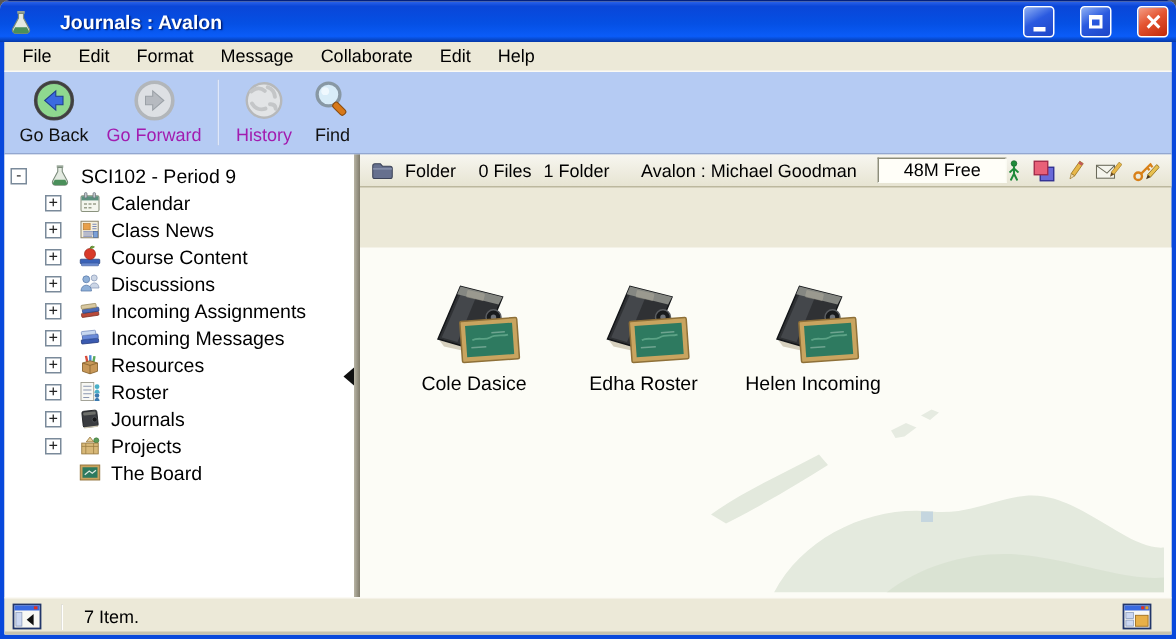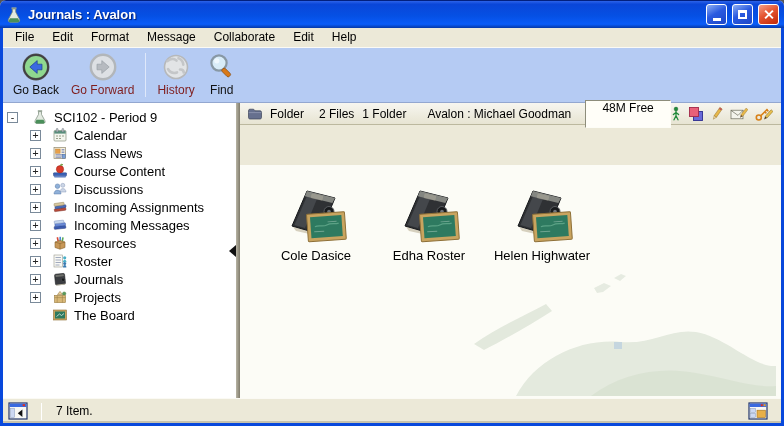--- a/index.html
+++ b/index.html
@@ -4,21 +4,21 @@
 <style>
   html,body{margin:0;padding:0;background:#555;}
   *{box-sizing:border-box;}
   .window{
     width:784px;height:426px;display:flex;flex-direction:column;
     font-family:"Liberation Sans","DejaVu Sans",sans-serif;font-size:11px;color:#000;
     border-radius:6px 6px 0 0;overflow:hidden;background:var(--face,#ece9d8);
   }
   
   .titlebar{
-    height:28px;flex:0 0 28px;display:flex;align-items:center;padding:0 5px;gap:5px;
+    height:28px;flex:0 0 28px;display:flex;align-items:center;padding:0 5px;gap:17px;
     background:linear-gradient(180deg,#2c63ea 0%,#0a46d8 12%,#0550e4 55%,#0a5cf8 86%,#0538a8 100%);
     border-top:1px solid #02207e;
   }
   .app-icon{width:18px;height:18px;flex:0 0 18px;}
   .title-text{color:#fff;font-weight:bold;font-size:13px;text-shadow:1px 1px 1px #001c6e;flex:1;white-space:nowrap;}
   .win-btn{width:21px;height:21px;border:1px solid #fff;border-radius:3px;display:flex;align-items:center;justify-content:center;position:relative;flex:0 0 21px;}
   .win-btn.minb,.win-btn.maxb{background:linear-gradient(150deg,#8fb0f4 0%,#2a5ae0 45%,#1c46c8 100%);}
   .win-btn.closeb{background:linear-gradient(150deg,#f4a088 0%,#e45430 45%,#c02808 100%);}
   .glyph-min{width:8px;height:3px;background:#fff;margin-top:10px;}
   .glyph-max{width:9px;height:9px;border:2px solid #fff;border-top-width:3px;}
@@ -29,21 +29,21 @@
   
   .frame{flex:1;display:flex;flex-direction:column;border-left:3px solid var(--border-blue,#0848dc);border-right:3px solid var(--border-blue,#0848dc);border-bottom:3px solid var(--border-blue,#0848dc);min-height:0;background:var(--face,#ece9d8);}
   
   .menubar{height:20px;flex:0 0 20px;background:var(--face,#ece9d8);display:flex;align-items:center;padding-left:3px;border-bottom:1px solid #fbfaf4;}
   .menu-item{padding:2px 9px 3px;font-size:12px;cursor:default;}
   
   .toolbar{height:55px;flex:0 0 55px;background:var(--toolbar-bg,#b5cbf3);display:flex;align-items:flex-start;padding:3px 4px 11px;border-bottom:1px solid #93a7d0;}
   .tool-btn{display:flex;flex-direction:column;align-items:center;padding:1px 6px;font-size:12px;color:#111;}
   .tool-btn .tb-icon{width:30px;height:30px;display:block;}
   .tool-btn .tb-label{margin-top:1px;white-space:nowrap;}
-  .tool-btn.disabled .tb-label{color:#7f1d1d;}
+  .tool-btn.disabled .tb-label{color:#a21caf;}
   .tb-sep{width:1px;height:44px;background:#8ea2cc;border-right:1px solid #dfe8fa;margin:2px 5px 0;}
   
   .main{flex:1;display:flex;min-height:0;}
   .tree-panel{width:233px;flex:0 0 233px;background:#fff;padding-top:5px;overflow:hidden;}
   .tree-row{display:flex;align-items:center;height:18px;font-size:13px;white-space:nowrap;cursor:default;}
   .tree-row.root{padding-left:4px;}
   .tree-row.child{padding-left:27px;}
   .expander{width:11px;height:11px;flex:0 0 11px;border:1px solid #7a8a9a;background:#fff;color:#222;font-size:10px;line-height:9px;text-align:center;font-family:"DejaVu Sans Mono",monospace;}
   .expander.none{border:none;background:transparent;}
   .tree-row.root .expander{margin-right:14px;}
@@ -53,21 +53,21 @@
   .tree-label.italic{}
   .splitter{width:4px;flex:0 0 4px;background:linear-gradient(90deg,#b8b4a4,#807c6c);position:relative;cursor:col-resize;}
   .splitter-arrow{position:absolute;left:-7px;top:142px;width:0;height:0;border-top:6px solid transparent;border-bottom:6px solid transparent;border-right:7px solid #101010;}
   
   .right-col{flex:1;display:flex;flex-direction:column;min-width:0;gap:40px;}
   .content-header{height:22px;flex:0 0 22px;background:linear-gradient(180deg,#f7f6f0,#e7e4d2);border-bottom:1px solid #bcb89e;display:flex;align-items:center;padding:0 8px 0 7px;font-size:12px;white-space:nowrap;}
   .folder-glyph{width:16px;height:15px;margin-right:7px;flex:0 0 16px;}
   .hdr-counts-files{margin-left:15px;}
   .hdr-counts-folders{margin-left:8px;}
   .hdr-identity{margin-left:21px;}
-  .free-box{margin-left:14px;width:97px;height:28px;line-height:14px;text-align:center;background:#fffef8;border:1px solid;border-color:#8d8d7b #fdfdf6 #fdfdf6 #8d8d7b;font-size:12px;}
+  .free-box{margin-left:14px;width:97px;height:17px;line-height:14px;text-align:center;background:#fffef8;border:1px solid;border-color:#8d8d7b #fdfdf6 #fdfdf6 #8d8d7b;font-size:12px;}
   .header-icons{margin-left:auto;display:flex;align-items:center;gap:7px;}
   .header-icons .h-icon{height:16px;display:inline-flex;}
   .header-icons svg{height:16px;}
   
   .content{flex:1;position:relative;background:var(--content-bg,#fcfcf6);overflow:hidden;text-align:right;}
   .watermark{position:absolute;right:5px;bottom:0;opacity:.85;pointer-events:none;}
   .journal-row{display:flex;padding:21px 0 0 24px;position:relative;}
   .journal-item{width:104px;margin-right:9px;display:flex;flex-direction:column;align-items:center;}
   .journal-item .big-icon{width:64px;height:58px;}
   .journal-item .j-label{margin-top:4px;font-size:13px;white-space:nowrap;}
@@ -307,21 +307,21 @@
       </div>
 
       <div class="right-col">
 
         <div class="content-header">
           <span class="folder-glyph" id="folder-icon-slot"><svg viewBox="0 0 16 15">
                 <path d="M1.5 5V11.6c0 .8.6 1.4 1.4 1.4h10.2c.8 0 1.4-.6 1.4-1.4V6.2c0-.8-.6-1.4-1.4-1.4H8L6.6 3.2H2.9c-.8 0-1.4.6-1.4 1.4z" fill="#66708e" stroke="#3c4358" stroke-width=".7"></path>
                 <path d="M1.7 6.6h12.6" stroke="#9099b3" stroke-width=".8"></path>
               </svg></span>
           <span>Folder</span>
-          <span class="hdr-counts-files">2 Files</span>
+          <span class="hdr-counts-files">0 Files</span>
           <span class="hdr-counts-folders">1 Folder</span>
           <span class="hdr-identity">Avalon : Michael Goodman</span>
           <span class="free-box">48M Free</span>
           <span class="header-icons" id="header-icons">
               <span class="h-icon">
                 <svg viewBox="0 0 10 16">
                   <circle cx="5" cy="3" r="1.9" fill="#1f8a3a" stroke="#0e5a22" stroke-width=".4"></circle>
                   <path d="M5 5.2v4.6M5 6.4L2.4 8.6M5 6.4l2.6 2.2M5 9.8l-2 4M5 9.8l2 4" stroke="#1f8a3a" stroke-width="1.3" fill="none" stroke-linecap="round"></path>
                 </svg>
               </span>
@@ -410,21 +410,21 @@
                     <rect x="27" y="8.5" width="12" height="5" rx="1" fill="#b0ac9c" opacity=".5" transform="rotate(13 33 11)"></rect>
                     <circle cx="45" cy="25.5" r="5" fill="#191b1d" stroke="#5a5d61" stroke-width="1"></circle>
                     <circle cx="45" cy="25.5" r="1.8" fill="#70747a"></circle>
                     <g transform="rotate(-4 42 42)">
                       <rect x="23.5" y="27" width="38" height="27.5" rx="1" fill="#c9a45f" stroke="#8e7038" stroke-width="1"></rect>
                       <rect x="26.8" y="30.2" width="31.4" height="21" fill="#2e7a60"></rect>
                       <path d="M31 40c4-2 8 1 12-1s8 0 12-1" stroke="#63a98c" stroke-width="1.2" fill="none" opacity=".85"></path>
                       <path d="M30 45h10M44 36h9" stroke="#bfd8cc" stroke-width="1" opacity=".45"></path>
                     </g>
                   </svg></span>
-                <span class="j-label">Helen Highwater</span>
+                <span class="j-label">Helen Incoming</span>
               </div>
             </div>
           <span class="watermark">
             <svg width="310" height="150" viewBox="0 0 310 150">
               <path d="M50 150 C70 112 115 92 155 96 C185 99 205 82 230 86 C260 91 288 122 310 120 L310 150 Z" fill="#e0e7da"></path>
               <path d="M125 150 C155 127 195 120 230 127 C260 132 288 142 310 140 L310 150 Z" fill="#d5dfce"></path>
               <path d="M8 98 C30 82 58 70 80 58 L86 65 C64 79 38 94 18 104 Z" fill="#dfe6d9"></path>
               <path d="M128 42 l10 -5 7 3 -8 6 -6 1 z M148 32 l7 -4 5 2 -6 5 z" fill="#e3e9de"></path>
               <rect x="148" y="96" width="8" height="7" fill="#bcd0dc"></rect>
             </svg>

